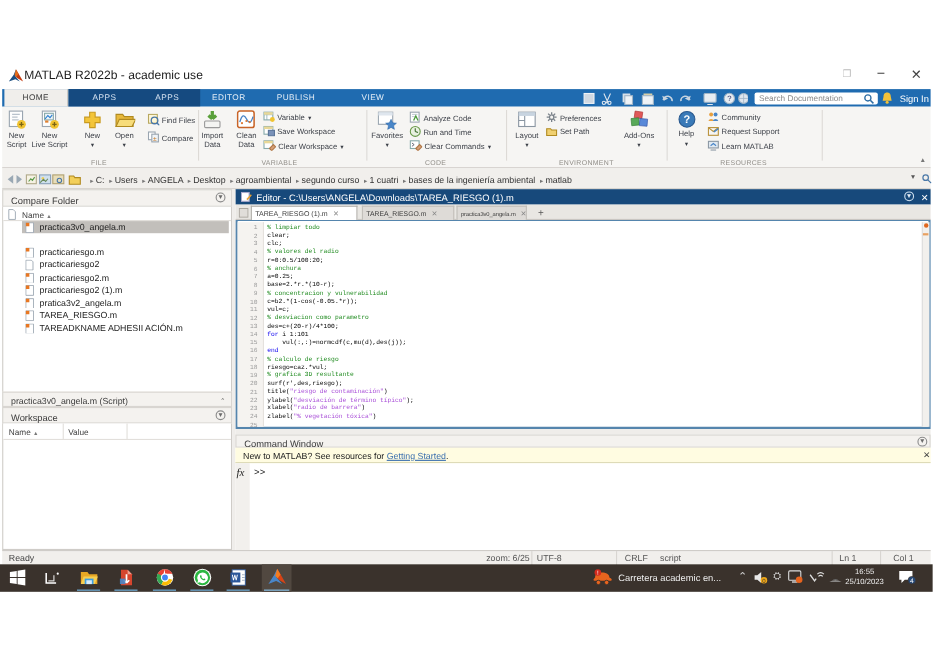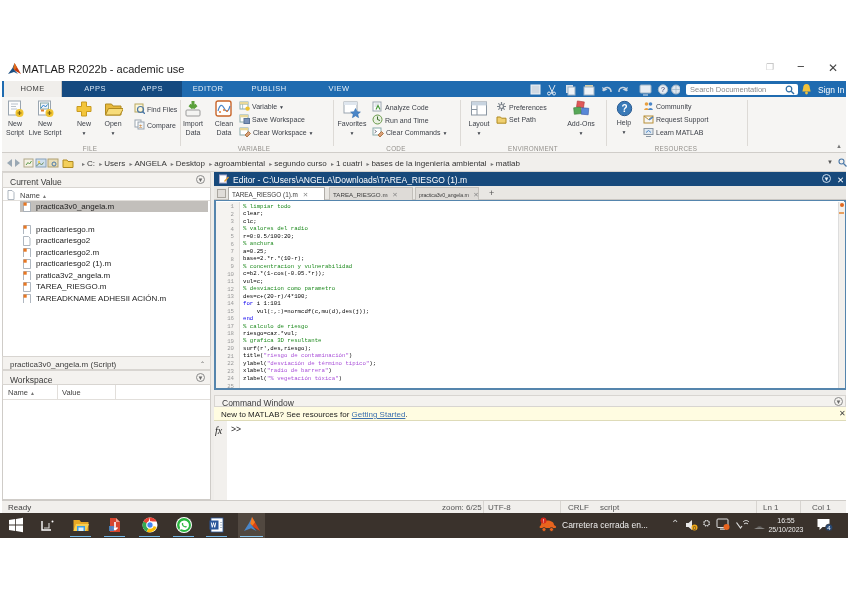--- a/index.html
+++ b/index.html
@@ -260,21 +260,21 @@
 </svg>
 <div class="abs crumb" style="left:80px;top:158.5px"><span class="csep">▸</span>C: <span class="csep">▸</span>Users <span class="csep">▸</span>ANGELA <span class="csep">▸</span>Desktop <span class="csep">▸</span>agroambiental <span class="csep">▸</span>segundo curso <span class="csep">▸</span>1 cuatri <span class="csep">▸</span>bases de la ingeniería ambiental <span class="csep">▸</span>matlab</div>
 <div class="abs" style="left:827px;top:159px;font-size:6px;color:#555">▼</div>
 <svg class="abs" style="left:838px;top:158px" width="9" height="9" viewBox="0 0 9 9">
       <circle cx="3.5" cy="3.5" r="2.5" fill="none" stroke="#4a78a8" stroke-width="1.1"></circle>
       <path d="M5.5 5.5 L8.5 8.5" stroke="#4a78a8" stroke-width="1.2"></path>
     </svg>
 
 <div class="abs" id="leftpanel" style="border:1px solid #cfccc8"></div>
 <div class="phead" style="left:2px;top:172px;width:209px;height:16px">
-      <span class="ptitle">Current Value</span>
+      <span class="ptitle">Compare Folder</span>
     </div>
 <div class="pmenu abs" style="left:196px;top:175px">▼</div>
 <div class="abs" style="left:3px;top:188px;width:207px;height:13px;background:#fff;border-bottom:1px solid #e2dfdb"></div>
 <svg class="abs" style="left:7px;top:190px" width="8" height="10" viewBox="0 0 8 10">
       <path d="M1 0.5 h4 l2 2 v7 H1 Z" fill="#fff" stroke="#9aa5b0" stroke-width=".8"></path>
     </svg>
 <div class="abs" style="left:20px;top:190.5px;font-size:7.5px;color:#444">Name <span style="font-size:5px;color:#777">▲</span></div>
 <div class="frow" style="top:201.0px;">
       <span style="position:absolute;left:19px;top:0;width:188px;height:11.45px;background:#c2bfbb"></span>
       <svg class="ficon">
@@ -501,21 +501,21 @@
 <div class="underline" style="left:173px;width:21px"></div>
 <div class="underline" style="left:206px;width:21px"></div>
 <div class="underline" style="left:240px;width:23px;background:#8cc8f0"></div>
 <svg style="position:absolute;left:538px;top:3px" width="20" height="19" viewBox="0 0 20 19">
         <path d="M3 9 C3 6 5 4.5 9 4.5 S16 6 16 9 l1.5 1 c1 .7.8 2-.3 2 H2.5 c-1.1 0-1.3-1.3-.3-2 Z" fill="#e8641e"></path>
         <circle cx="6" cy="13.5" r="2" fill="#e8641e" stroke="#3a322c" stroke-width=".8"></circle>
         <circle cx="13.5" cy="13.5" r="2" fill="#e8641e" stroke="#3a322c" stroke-width=".8"></circle>
         <circle cx="5.5" cy="4.5" r="3" fill="#d42a1e"></circle>
         <text x="5.5" y="6.6" font-size="5.5" fill="#fff" text-anchor="middle" font-family="Liberation Sans">!</text>
       </svg>
-<div id="traytxt" style="position:absolute;left:562px;top:7px">Carretera cerrada en...</div>
+<div id="traytxt" style="position:absolute;left:562px;top:7px">Carretera academic en...</div>
 <div class="trayic" style="left:671px;top:5px;font-size:10px;color:#ccc">⌃</div>
 <svg style="position:absolute;left:685px;top:6px" width="13" height="12" viewBox="0 0 13 12">
         <path d="M1 4 h2.5 L7 1 v10 L3.5 8 H1 Z" fill="#e8e8e8"></path>
         <circle cx="9.5" cy="8.5" r="3" fill="#f0a818"></circle>
         <text x="9.5" y="10.7" font-size="5.5" fill="#3a322c" text-anchor="middle" font-family="Liberation Sans">0</text>
       </svg>
 <div class="trayic" style="left:703px;top:5px;font-size:9px;color:#ddd">⛭</div>
 <svg style="position:absolute;left:716px;top:5px" width="14" height="13" viewBox="0 0 14 13">
         <rect x="1" y="1" width="11" height="8.5" rx="1" fill="none" stroke="#ddd" stroke-width="1"></rect>
         <rect x="4" y="10.5" width="5" height="1.2" fill="#ddd"></rect>

